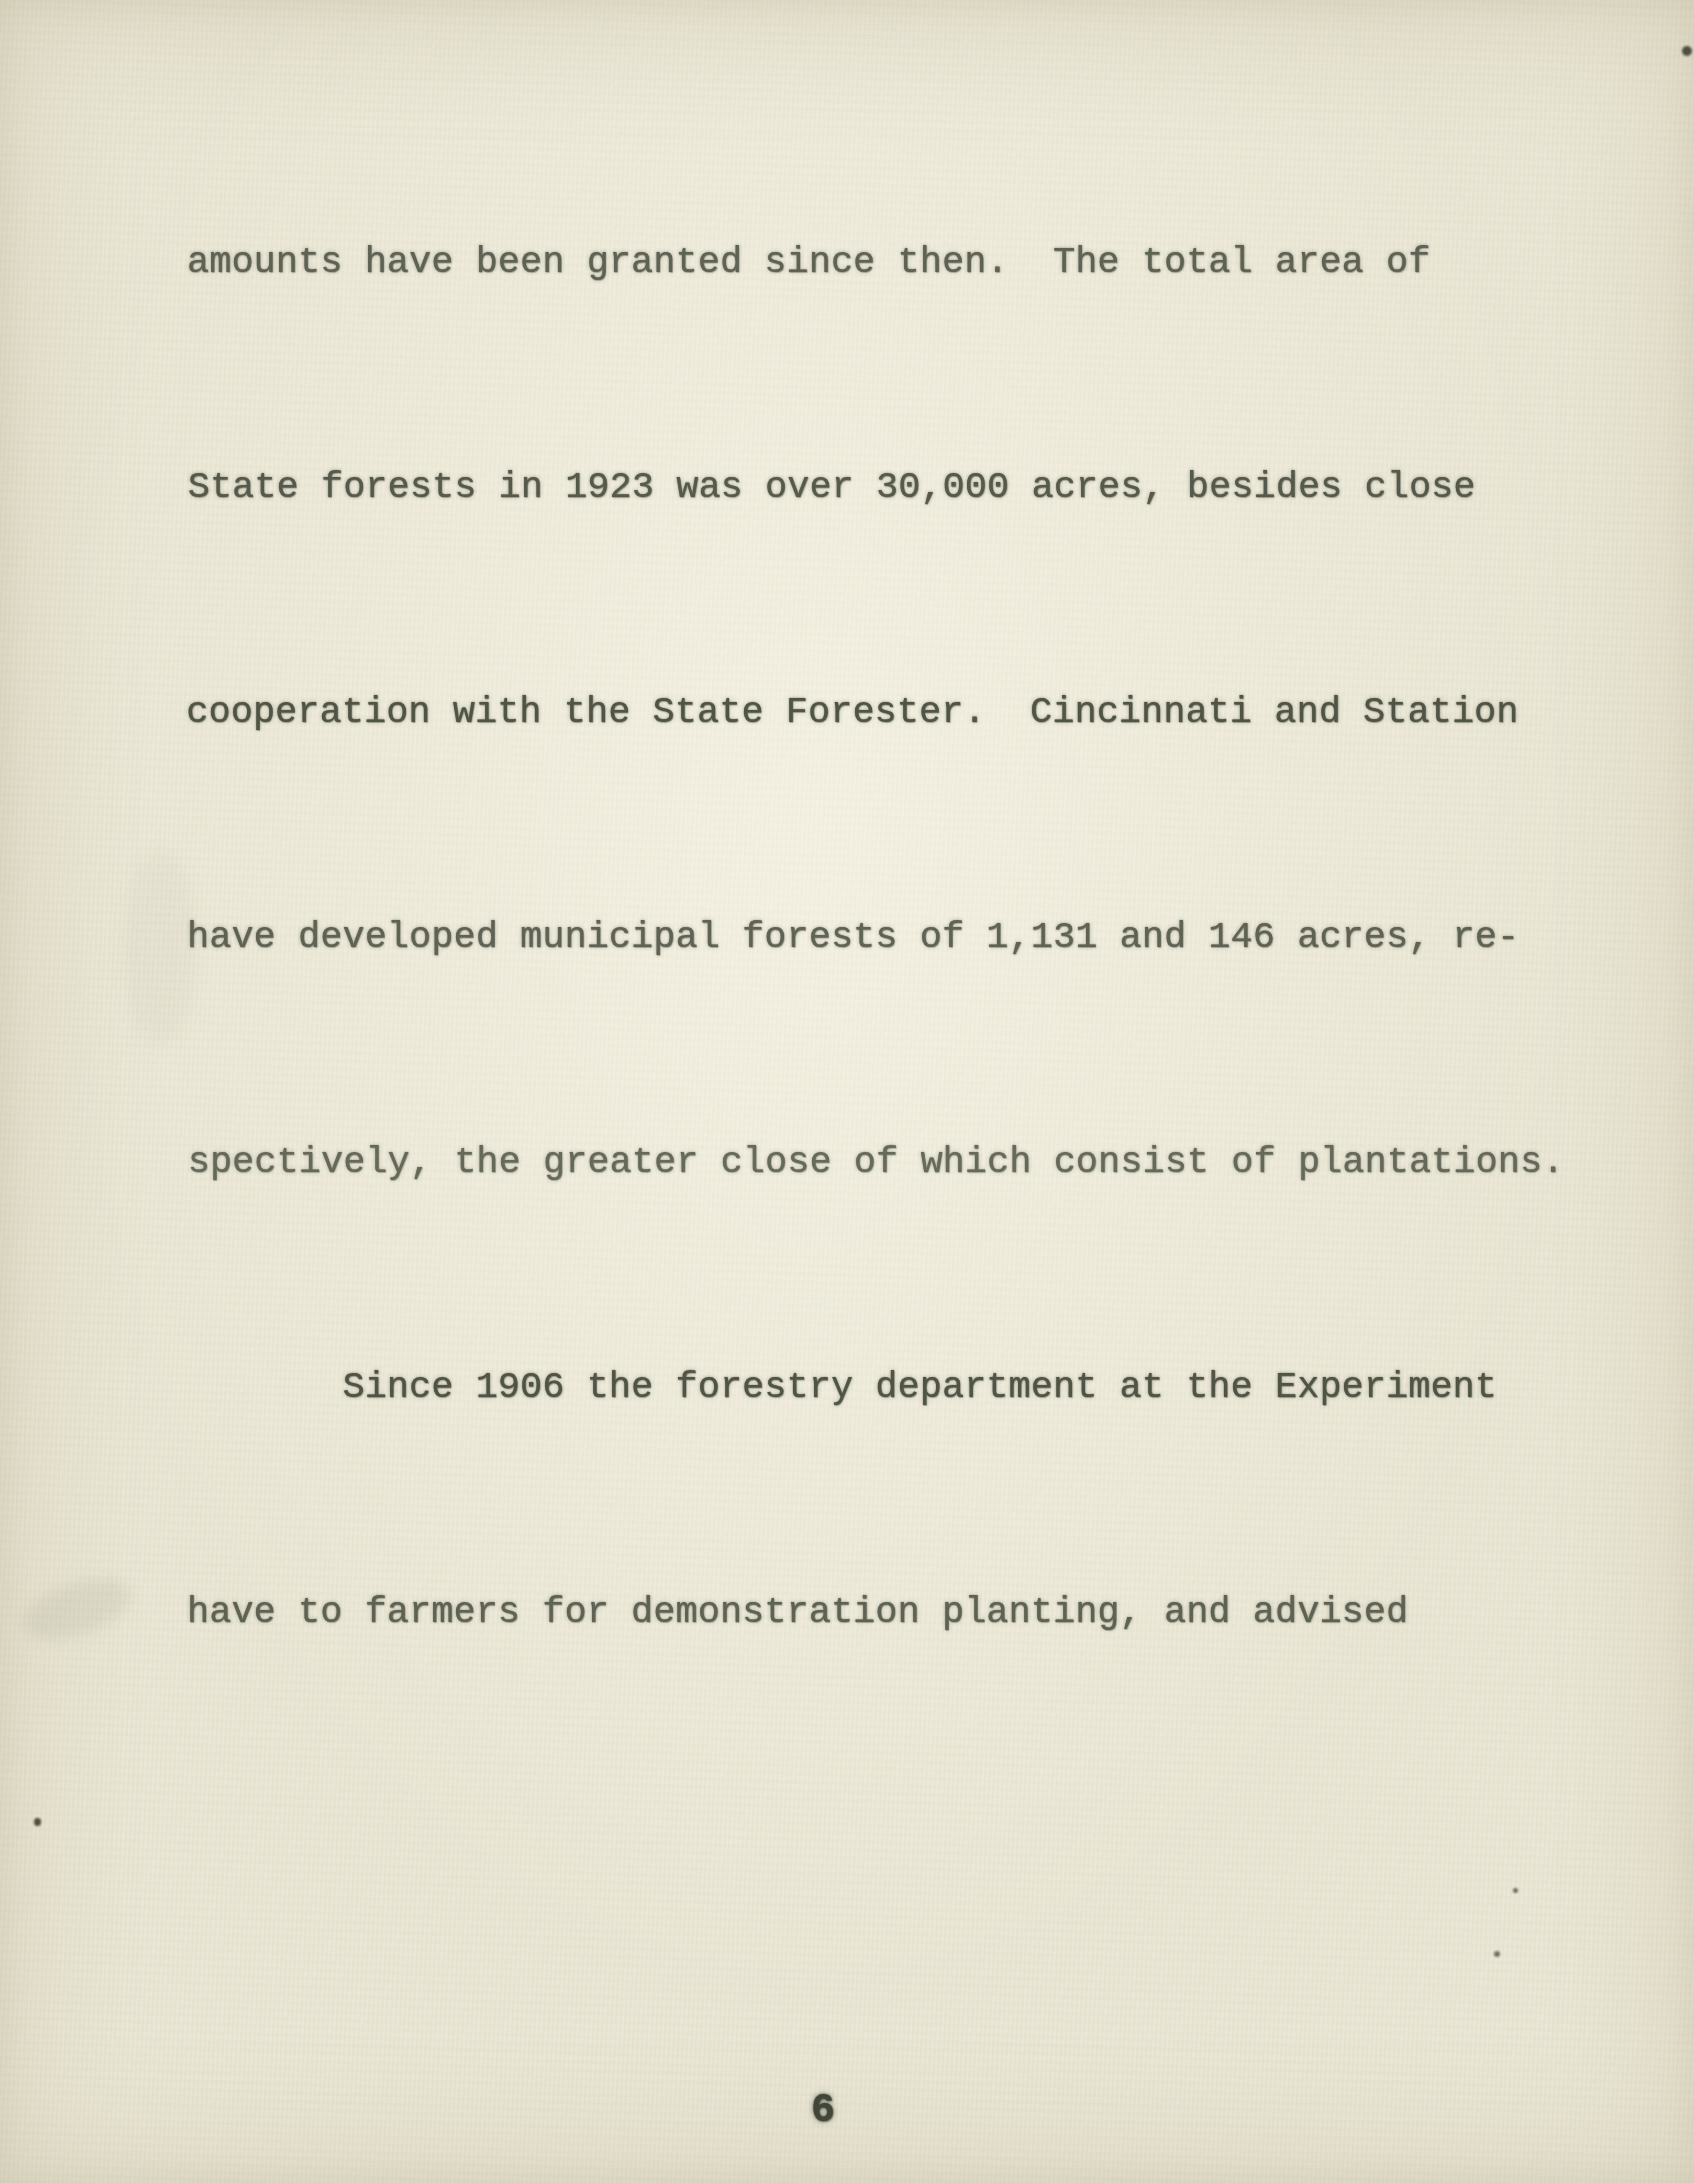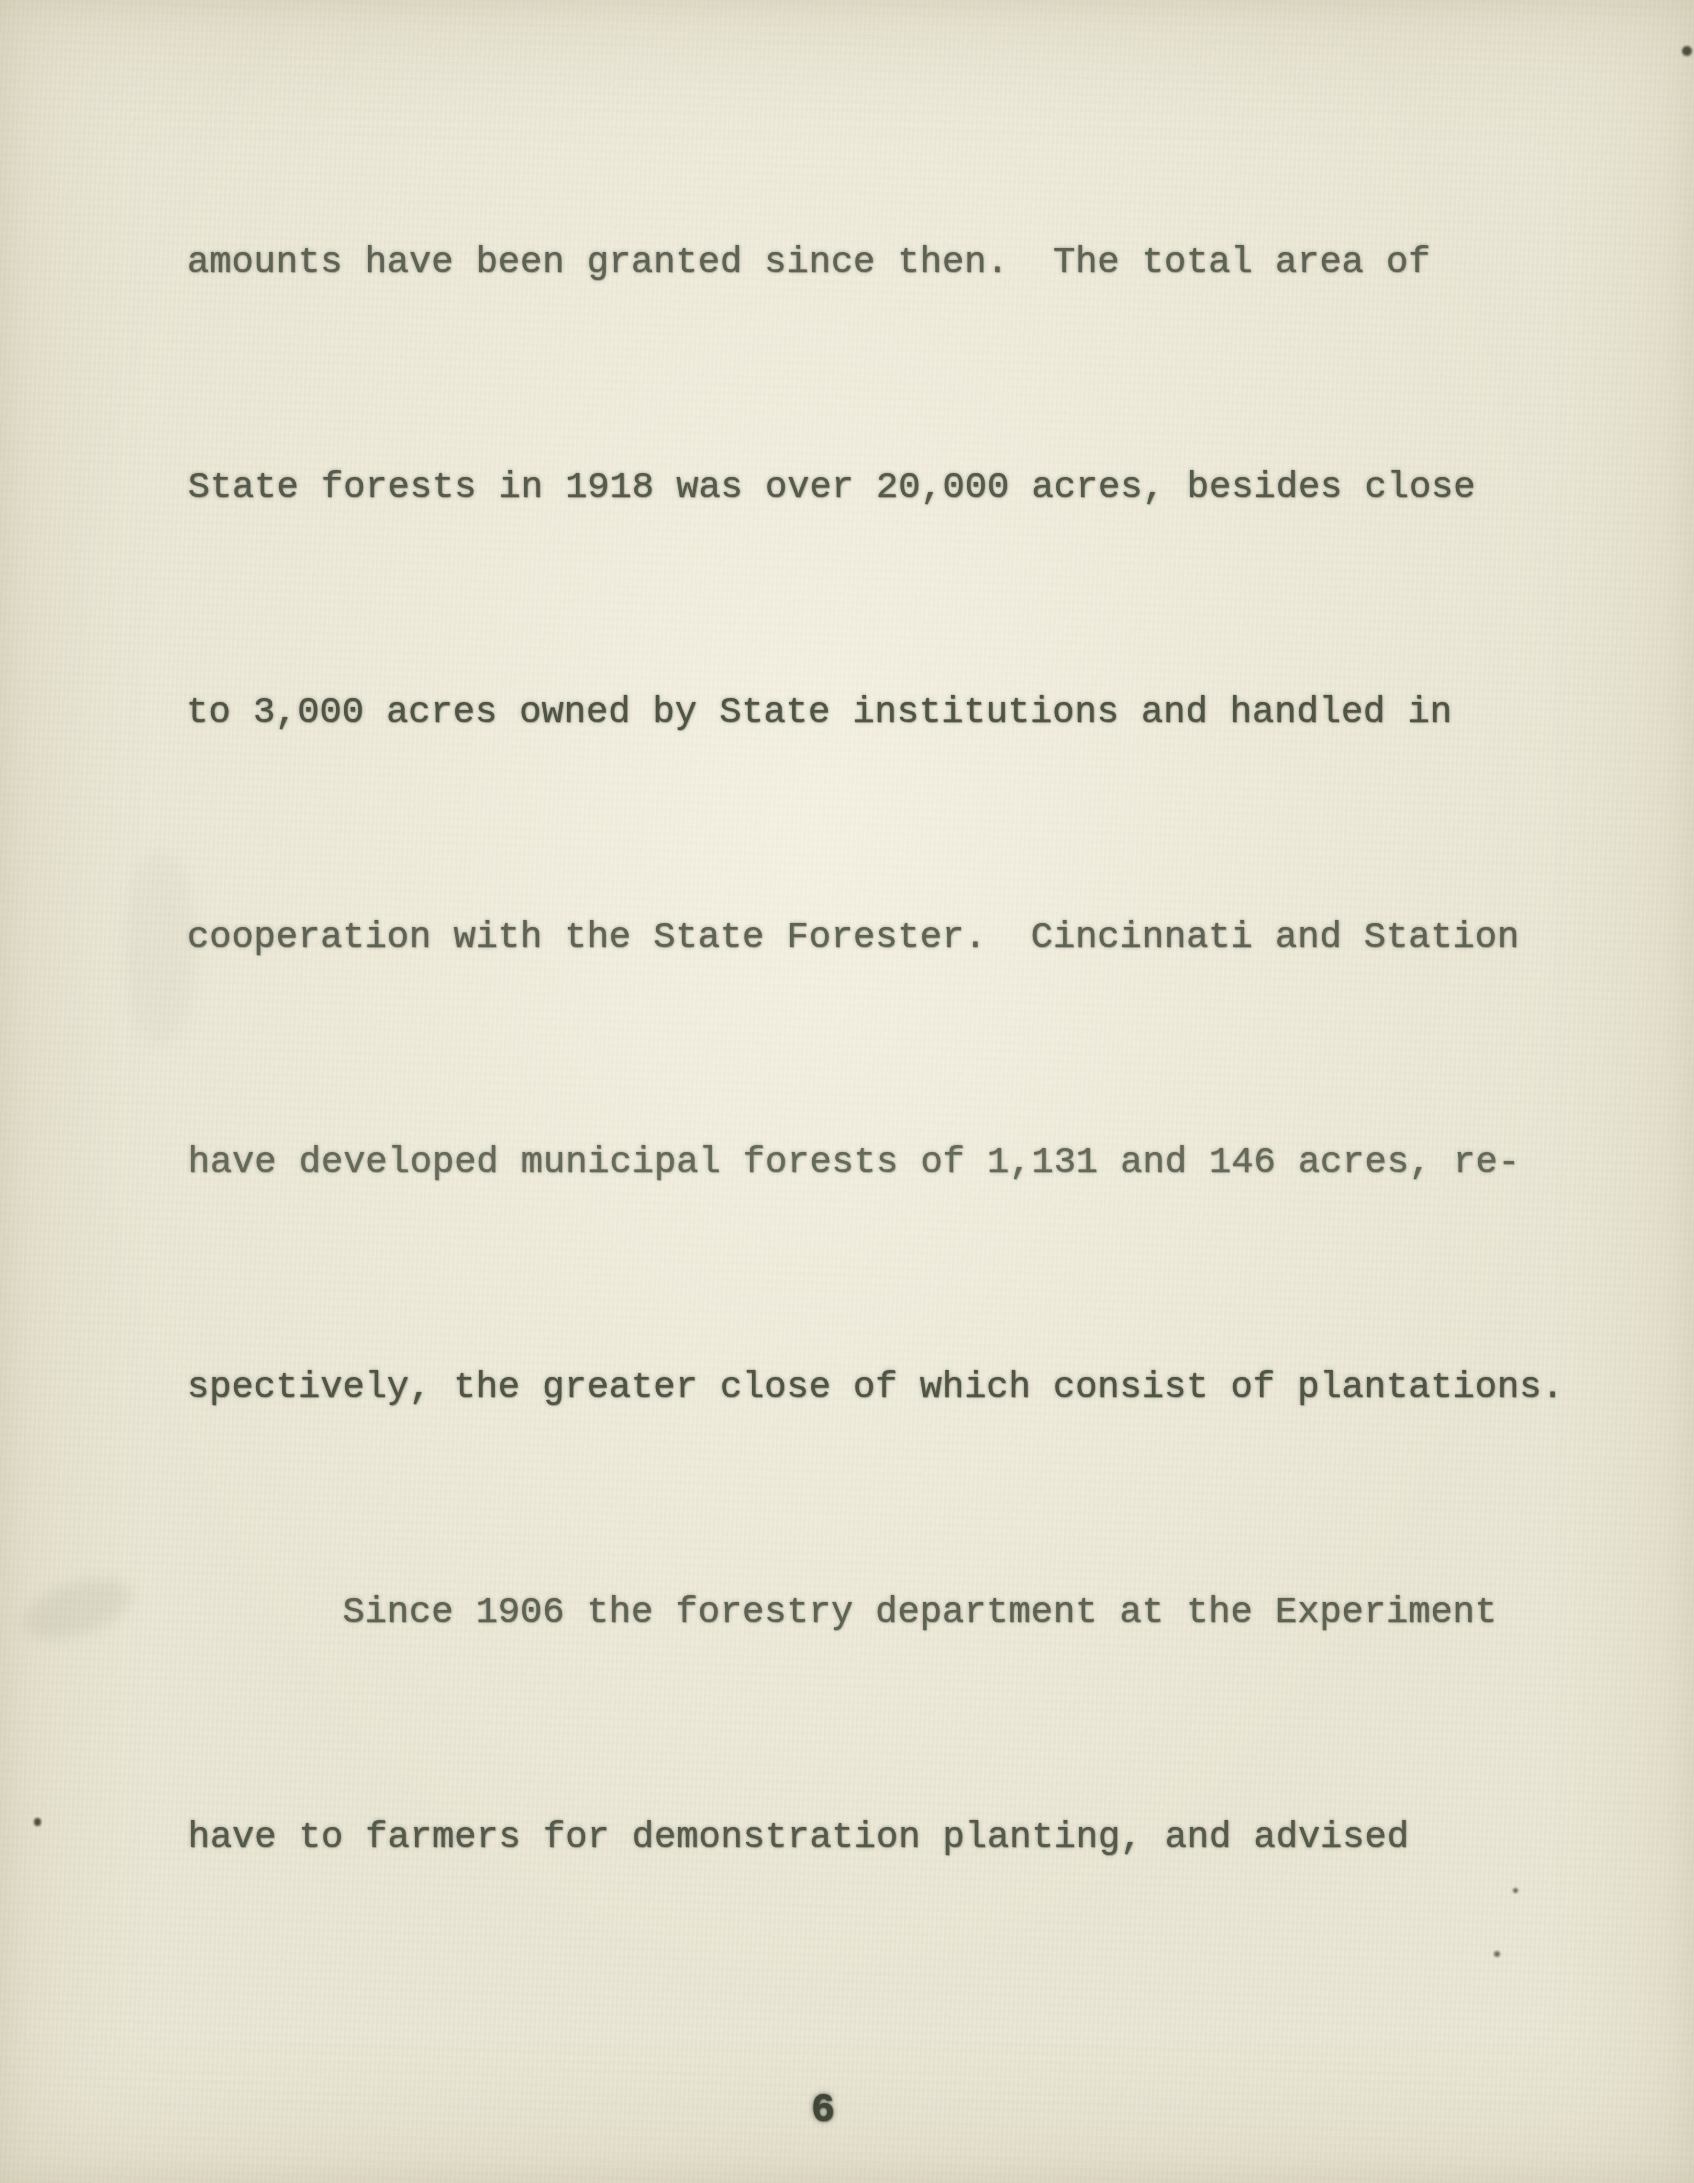--- a/index.html
+++ b/index.html
@@ -57,22 +57,21 @@
 </style>
 </head>
 <body>
 
 <div class="paper">
   <div class="smudge"></div>
   <div class="smudge-2"></div>
 
   <div class="text-block">
     <div class="line">amounts have been granted since then.  The total area of</div>
-    <div class="line">State forests in 1918 was over 20,000 acres, besides close</div>
-    <div class="line">to 3,000 acres owned by State institutions and handled in</div>
+    <div class="line">State forests in 1923 was over 30,000 acres, besides close</div>
     <div class="line">cooperation with the State Forester.  Cincinnati and Station</div>
     <div class="line">have developed municipal forests of 1,131 and 146 acres, re-</div>
     <div class="line">spectively, the greater close of which consist of plantations.</div>
     <div class="line">       Since 1906 the forestry department at the Experiment</div>
     <div class="line">have to farmers for demonstration planting, and advised</div>
     
     
     
     
     

